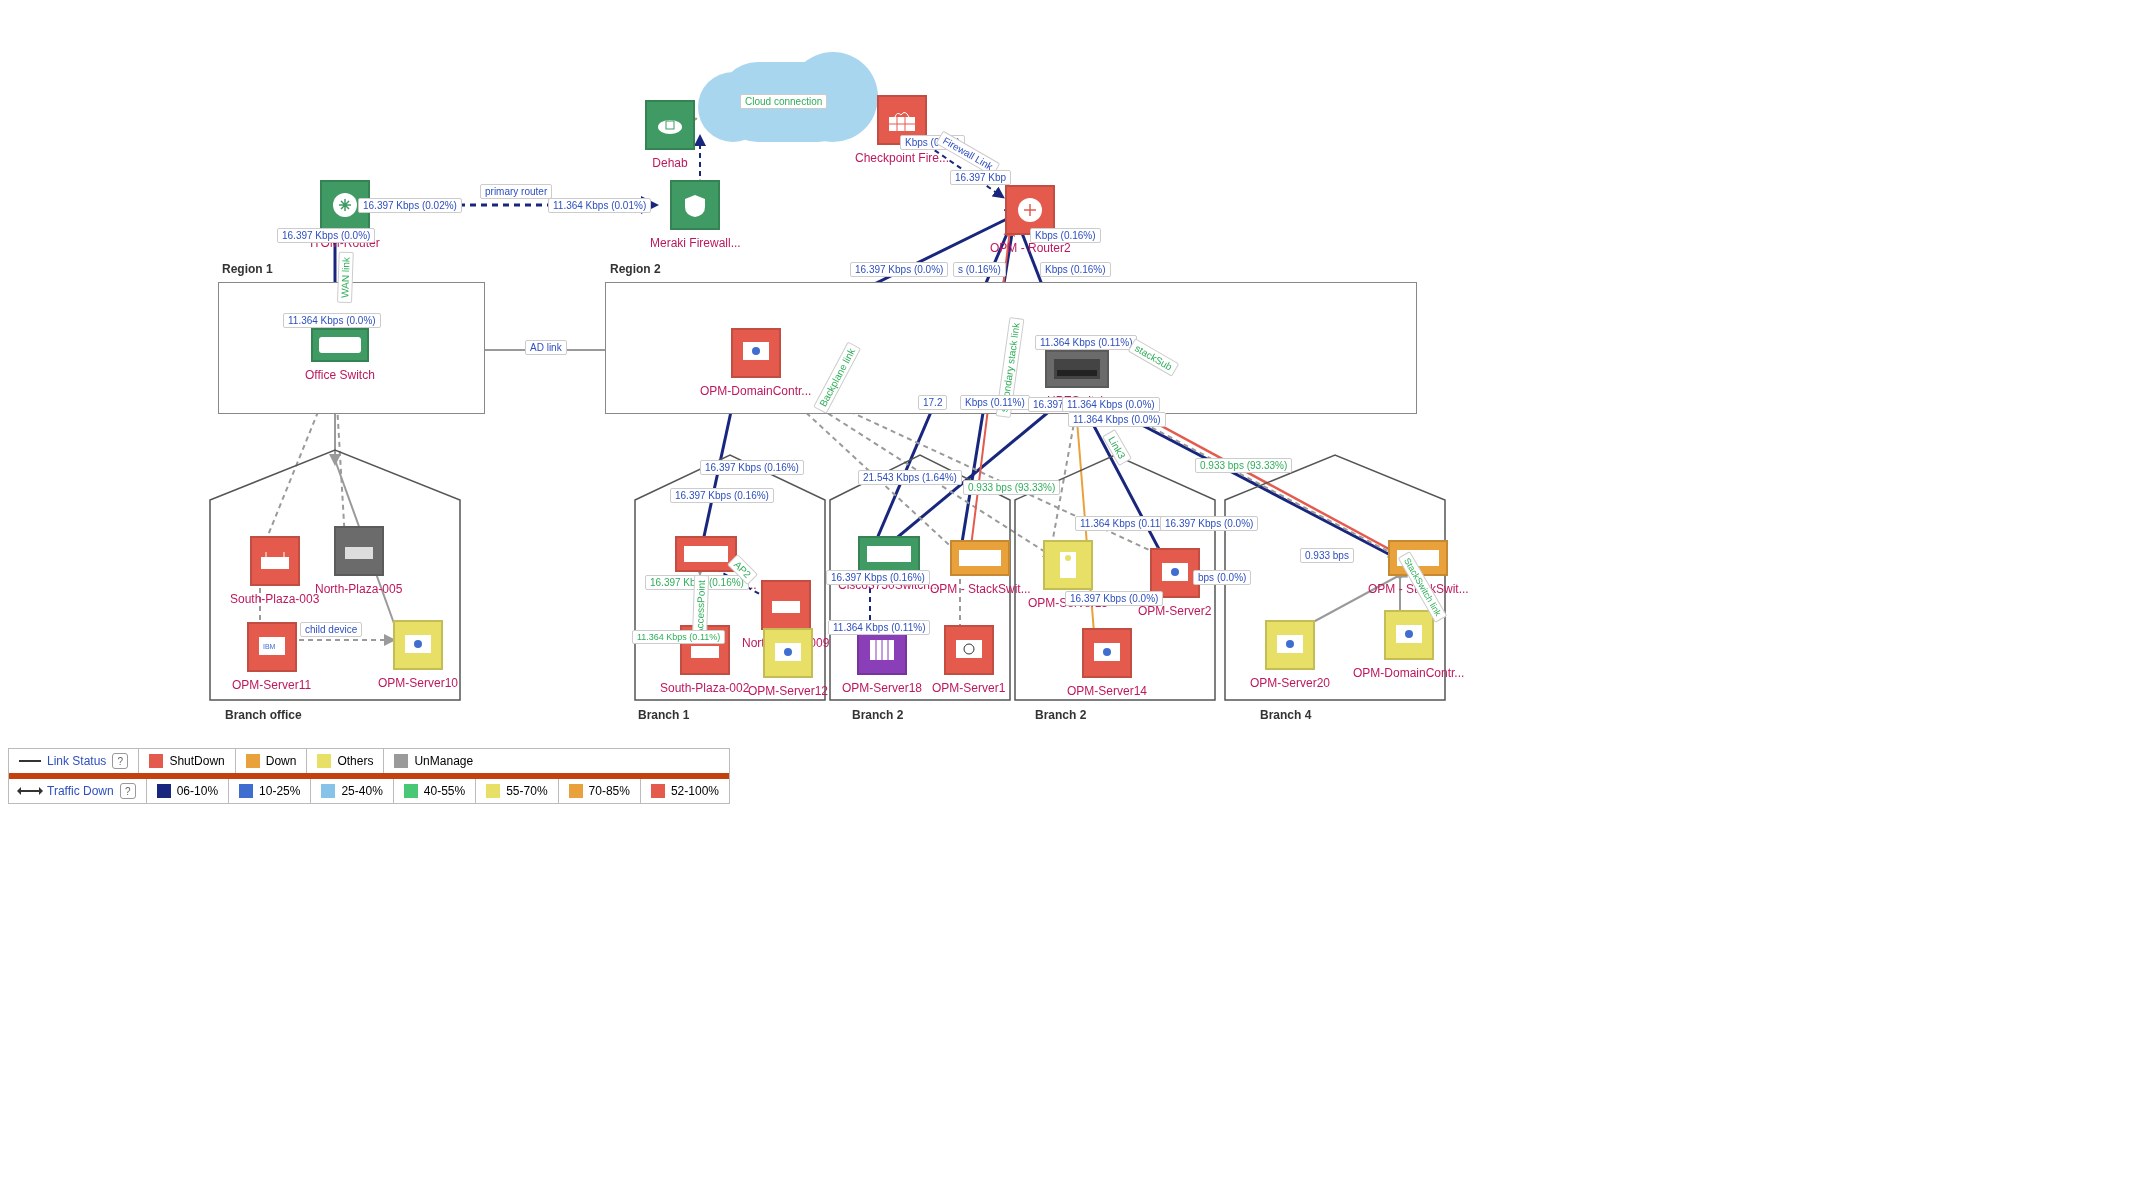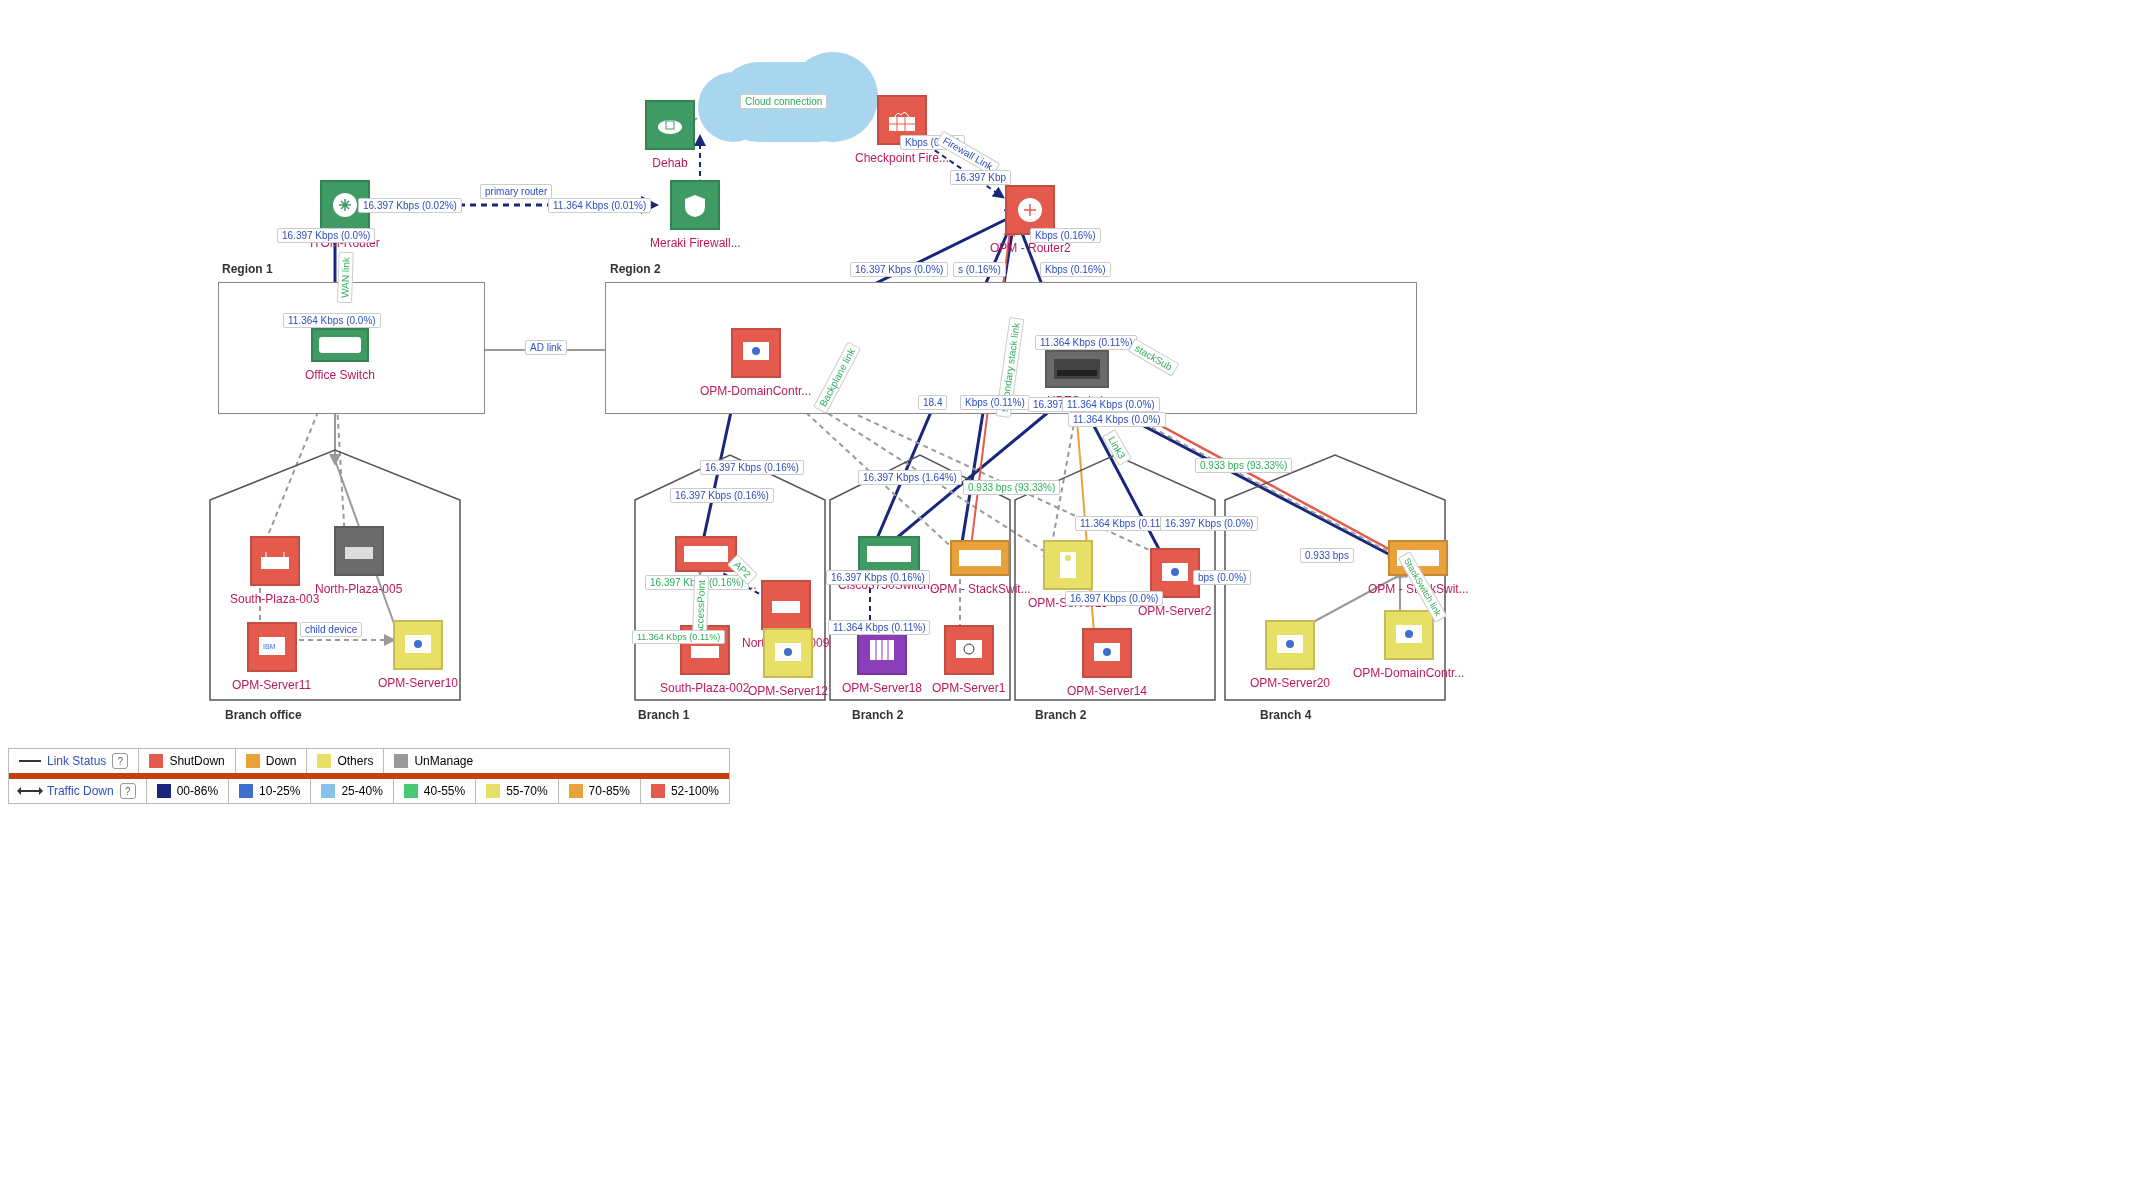--- a/index.html
+++ b/index.html
@@ -378,29 +378,29 @@
   <div class="link-label" style="left:935px;top:146px;transform:rotate(30deg)">Firewall Link</div>
   <div class="link-label" style="left:950px;top:170px">16.397 Kbp</div>
   <div class="link-label" style="left:850px;top:262px">16.397 Kbps (0.0%)</div>
   <div class="link-label" style="left:953px;top:262px">s (0.16%)</div>
   <div class="link-label" style="left:1040px;top:262px">Kbps (0.16%)</div>
   <div class="link-label" style="left:1030px;top:228px">Kbps (0.16%)</div>
   <div class="link-label green-text" style="left:800px;top:370px;transform:rotate(-62deg)">Backplane link</div>
   <div class="link-label green-text" style="left:960px;top:360px;transform:rotate(-82deg)">secondary stack link</div>
   <div class="link-label" style="left:1035px;top:335px">11.364 Kbps (0.11%)</div>
   <div class="link-label green-text" style="left:1128px;top:350px;transform:rotate(30deg)">stackSub</div>
-  <div class="link-label" style="left:918px;top:395px">18.4</div>
+  <div class="link-label" style="left:918px;top:395px">17.2</div>
   <div class="link-label" style="left:960px;top:395px">Kbps (0.11%)</div>
   <div class="link-label" style="left:1028px;top:397px">16.397</div>
   <div class="link-label" style="left:1062px;top:397px">11.364 Kbps (0.0%)</div>
   <div class="link-label" style="left:1068px;top:412px">11.364 Kbps (0.0%)</div>
   <div class="link-label green-text" style="left:1100px;top:440px;transform:rotate(60deg)">Link3</div>
   <div class="link-label" style="left:700px;top:460px">16.397 Kbps (0.16%)</div>
   <div class="link-label" style="left:670px;top:488px">16.397 Kbps (0.16%)</div>
-  <div class="link-label" style="left:858px;top:470px">16.397 Kbps (1.64%)</div>
+  <div class="link-label" style="left:858px;top:470px">21.543 Kbps (1.64%)</div>
   <div class="link-label green-text" style="left:963px;top:480px">0.933 bps (93.33%)</div>
   <div class="link-label" style="left:1075px;top:516px">11.364 Kbps (0.11%)</div>
   <div class="link-label" style="left:1160px;top:516px">16.397 Kbps (0.0%)</div>
   <div class="link-label green-text" style="left:1195px;top:458px">0.933 bps (93.33%)</div>
   <div class="link-label" style="left:1300px;top:548px">0.933 bps</div>
   <div class="link-label" style="left:1193px;top:570px">bps (0.0%)</div>
   <div class="link-label green-text" style="left:645px;top:575px">16.397 Kbps (0.16%)</div>
   <div class="link-label green-text" style="left:728px;top:562px;transform:rotate(45deg)">AP2</div>
   <div class="link-label green-text" style="left:668px;top:600px;transform:rotate(-88deg)">AccessPoint</div>
   <div class="link-label green-text" style="left:632px;top:630px;font-size:9px">11.364 Kbps (0.11%)</div>
@@ -434,21 +434,21 @@
         </div>
     </div>
     <div class="legend-row">
       <div class="legend-cell">
         <span class="bidi"></span>
         <span style="color:#2e4fbf">Traffic Down</span>
         <span class="qmark">?</span>
       </div>
       <div class="legend-cell">
           <span class="sw" style="background:#18277d"></span>
-          <span>00-86%</span>
+          <span>06-10%</span>
         </div>
       <div class="legend-cell">
           <span class="sw" style="background:#3f6ecf"></span>
           <span>10-25%</span>
         </div>
       <div class="legend-cell">
           <span class="sw" style="background:#87c3e8"></span>
           <span>25-40%</span>
         </div>
       <div class="legend-cell">

